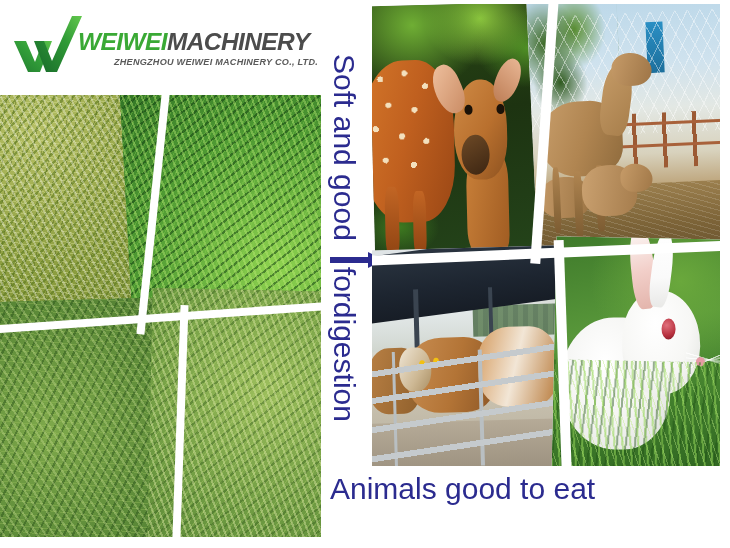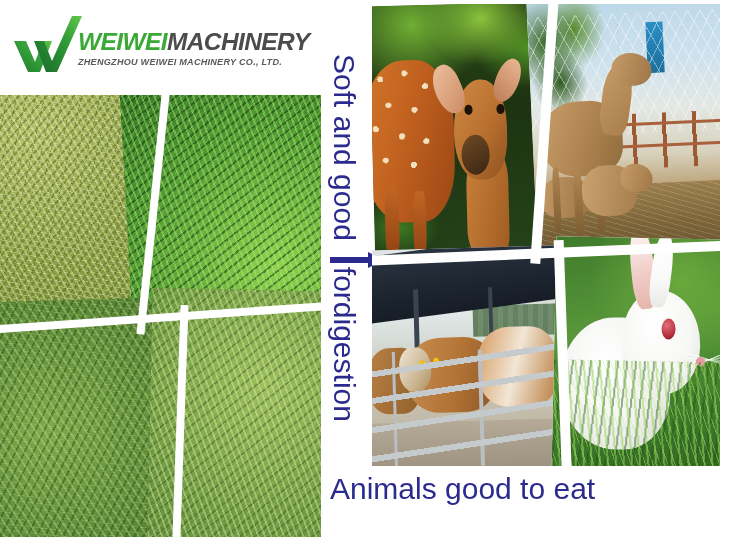--- a/index.html
+++ b/index.html
@@ -21,20 +21,21 @@
     font-size:24.5px;font-weight:bold;font-style:italic;
     letter-spacing:-0.6px;line-height:1;white-space:nowrap;
     font-family:"Liberation Sans", sans-serif;
   }
   .lw{color:#3aa935;}
   .lm{color:#4c4c4c;}
   .logo-line2{
     font-size:9.1px;font-weight:bold;font-style:italic;color:#5a5a5a;
     letter-spacing:0.25px;white-space:nowrap;margin-top:2px;
     font-family:"Liberation Sans", sans-serif;
+    text-align:right;
   }
 
   
   .grass-collage{
     position:absolute;left:0px;top:92px;width:321px;height:445px;
     overflow:hidden;background:#5f8f33;
     border-top:3px solid #ffffff;
     box-sizing:border-box;
   }
   .gcell{position:absolute;overflow:hidden;}

